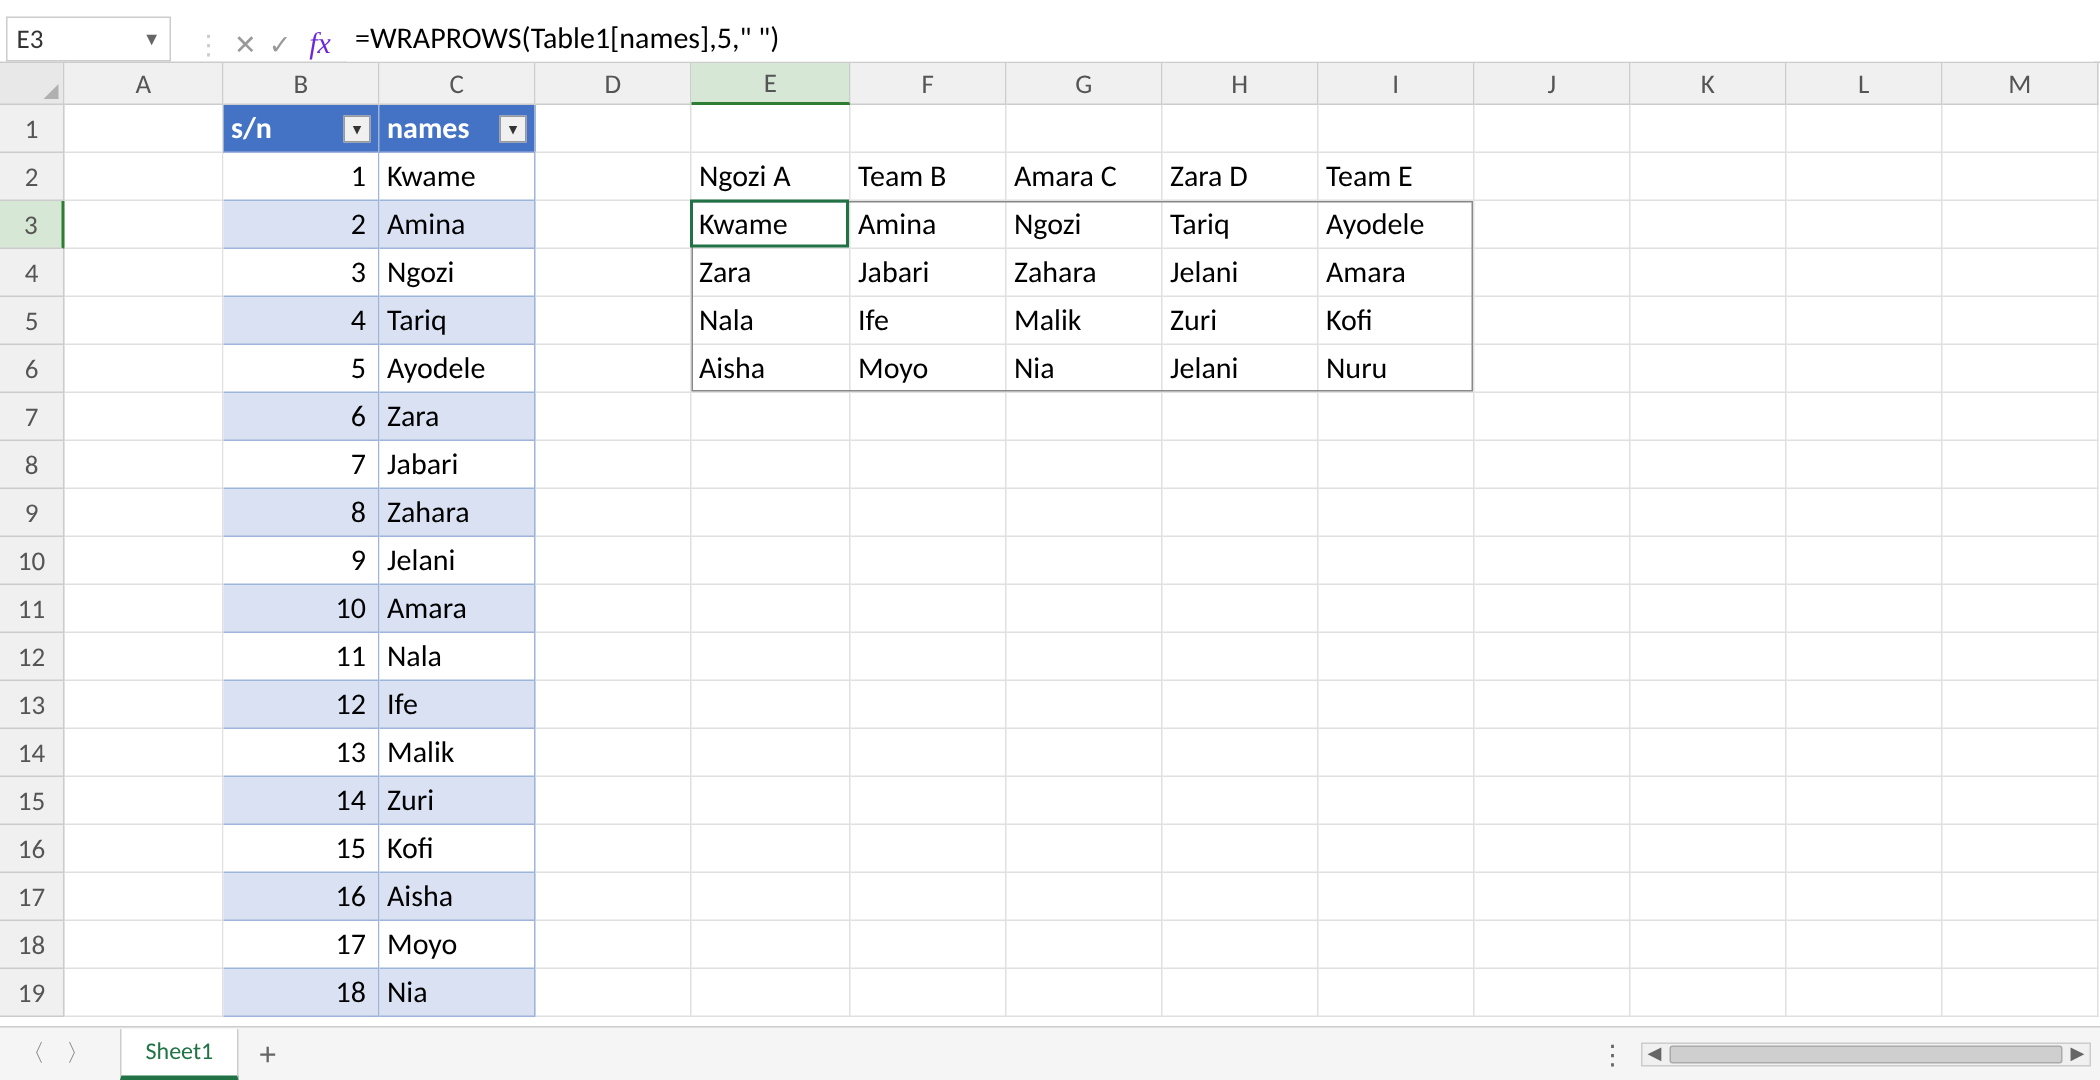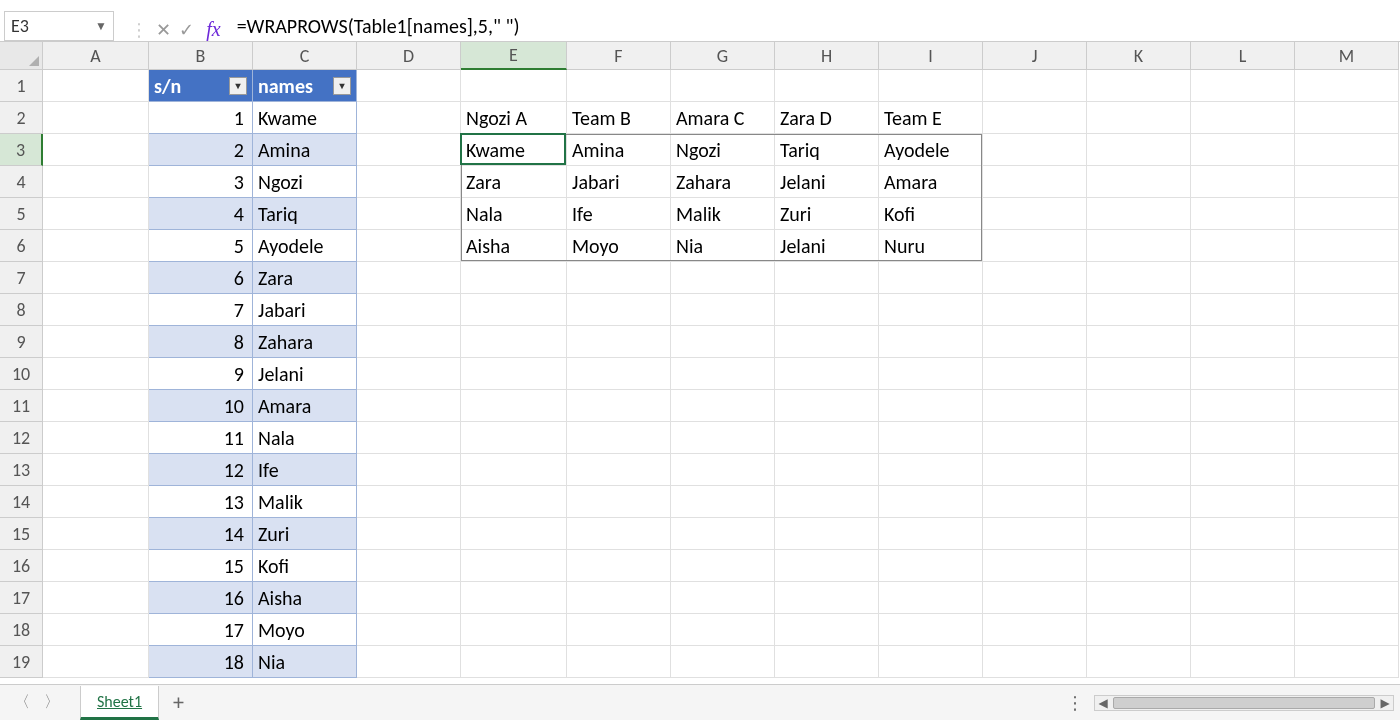--- a/index.html
+++ b/index.html
@@ -75,21 +75,21 @@
     position: absolute; border: 1px solid #888; pointer-events: none; z-index: 3;
   }
   
   .sheet-tabs {
     position: absolute; bottom: 0; left: 0; right: 0; height: 36px; background: #f5f5f5;
     border-top: 1px solid #ccc; display: flex; align-items: center;
   }
   .nav-arrows { display: flex; gap: 14px; padding: 0 14px; color: #888; font-size: 16px; }
   .tab {
     background: #fff; padding: 6px 16px; border: 1px solid #ccc; border-top: none;
-    font-size: 16px; color: #217346; border-bottom: 3px solid #217346; margin-left: 6px; text-decoration: underline;
+    font-size: 16px; color: #217346; border-bottom: 3px solid #217346; margin-left: 6px;
   }
   .add-tab { padding: 0 14px; font-size: 22px; color: #666; }
   .tabs-spacer { flex: 1; }
   .tab-menu { padding: 0 10px; color: #666; font-size: 18px; }
   .hscroll-track {
     width: 300px; height: 16px; background: #f0f0f0; border: 1px solid #ccc; margin-right: 6px;
     display: flex; align-items: center;
   }
   .hscroll-btn { width: 16px; text-align: center; font-size: 12px; color: #666; }
   .hscroll-thumb { flex: 1; height: 12px; background: #cfcfcf; border: 1px solid #aaa; margin: 0 2px; border-radius: 2px;}

